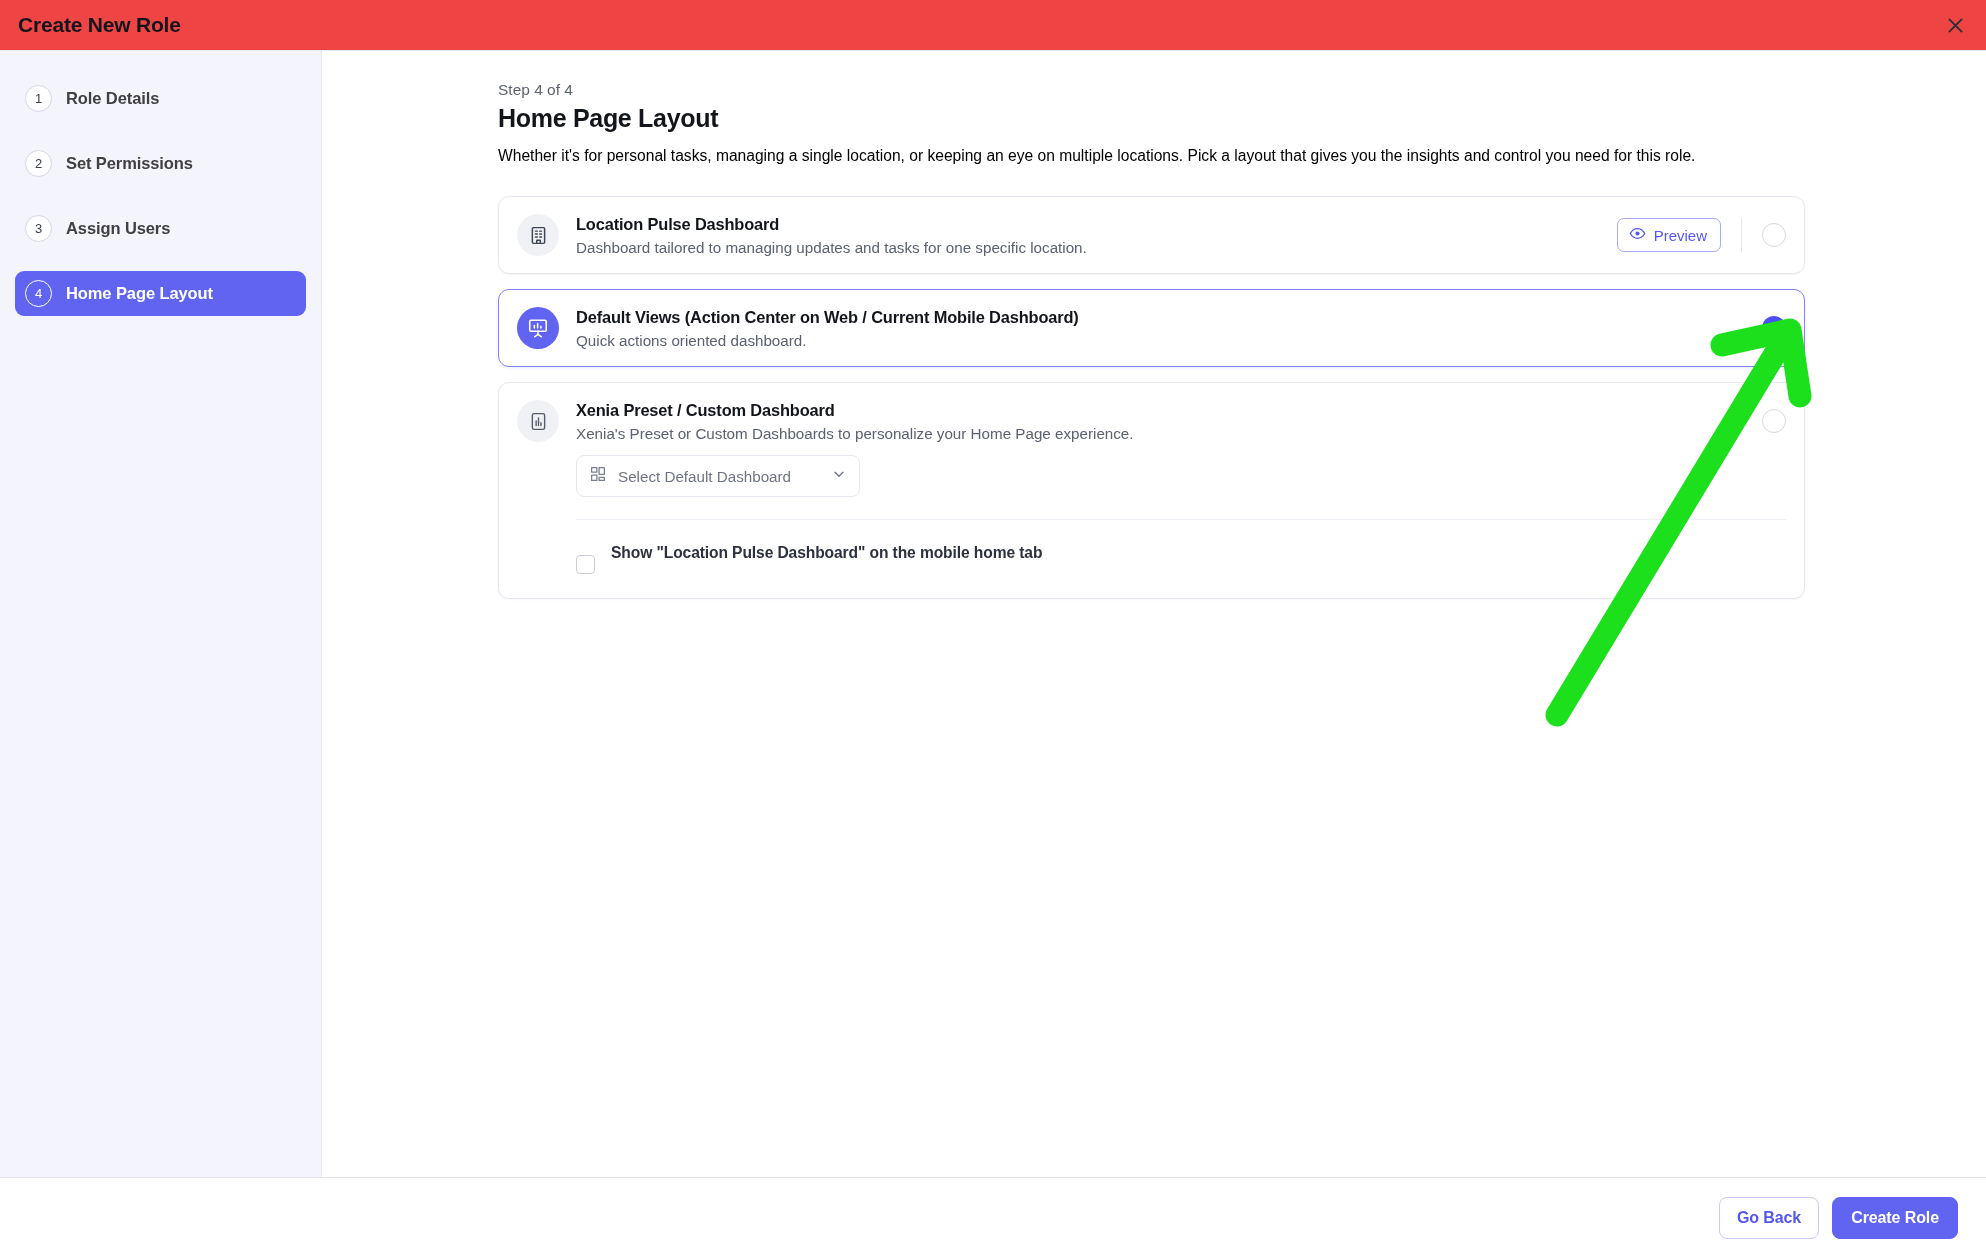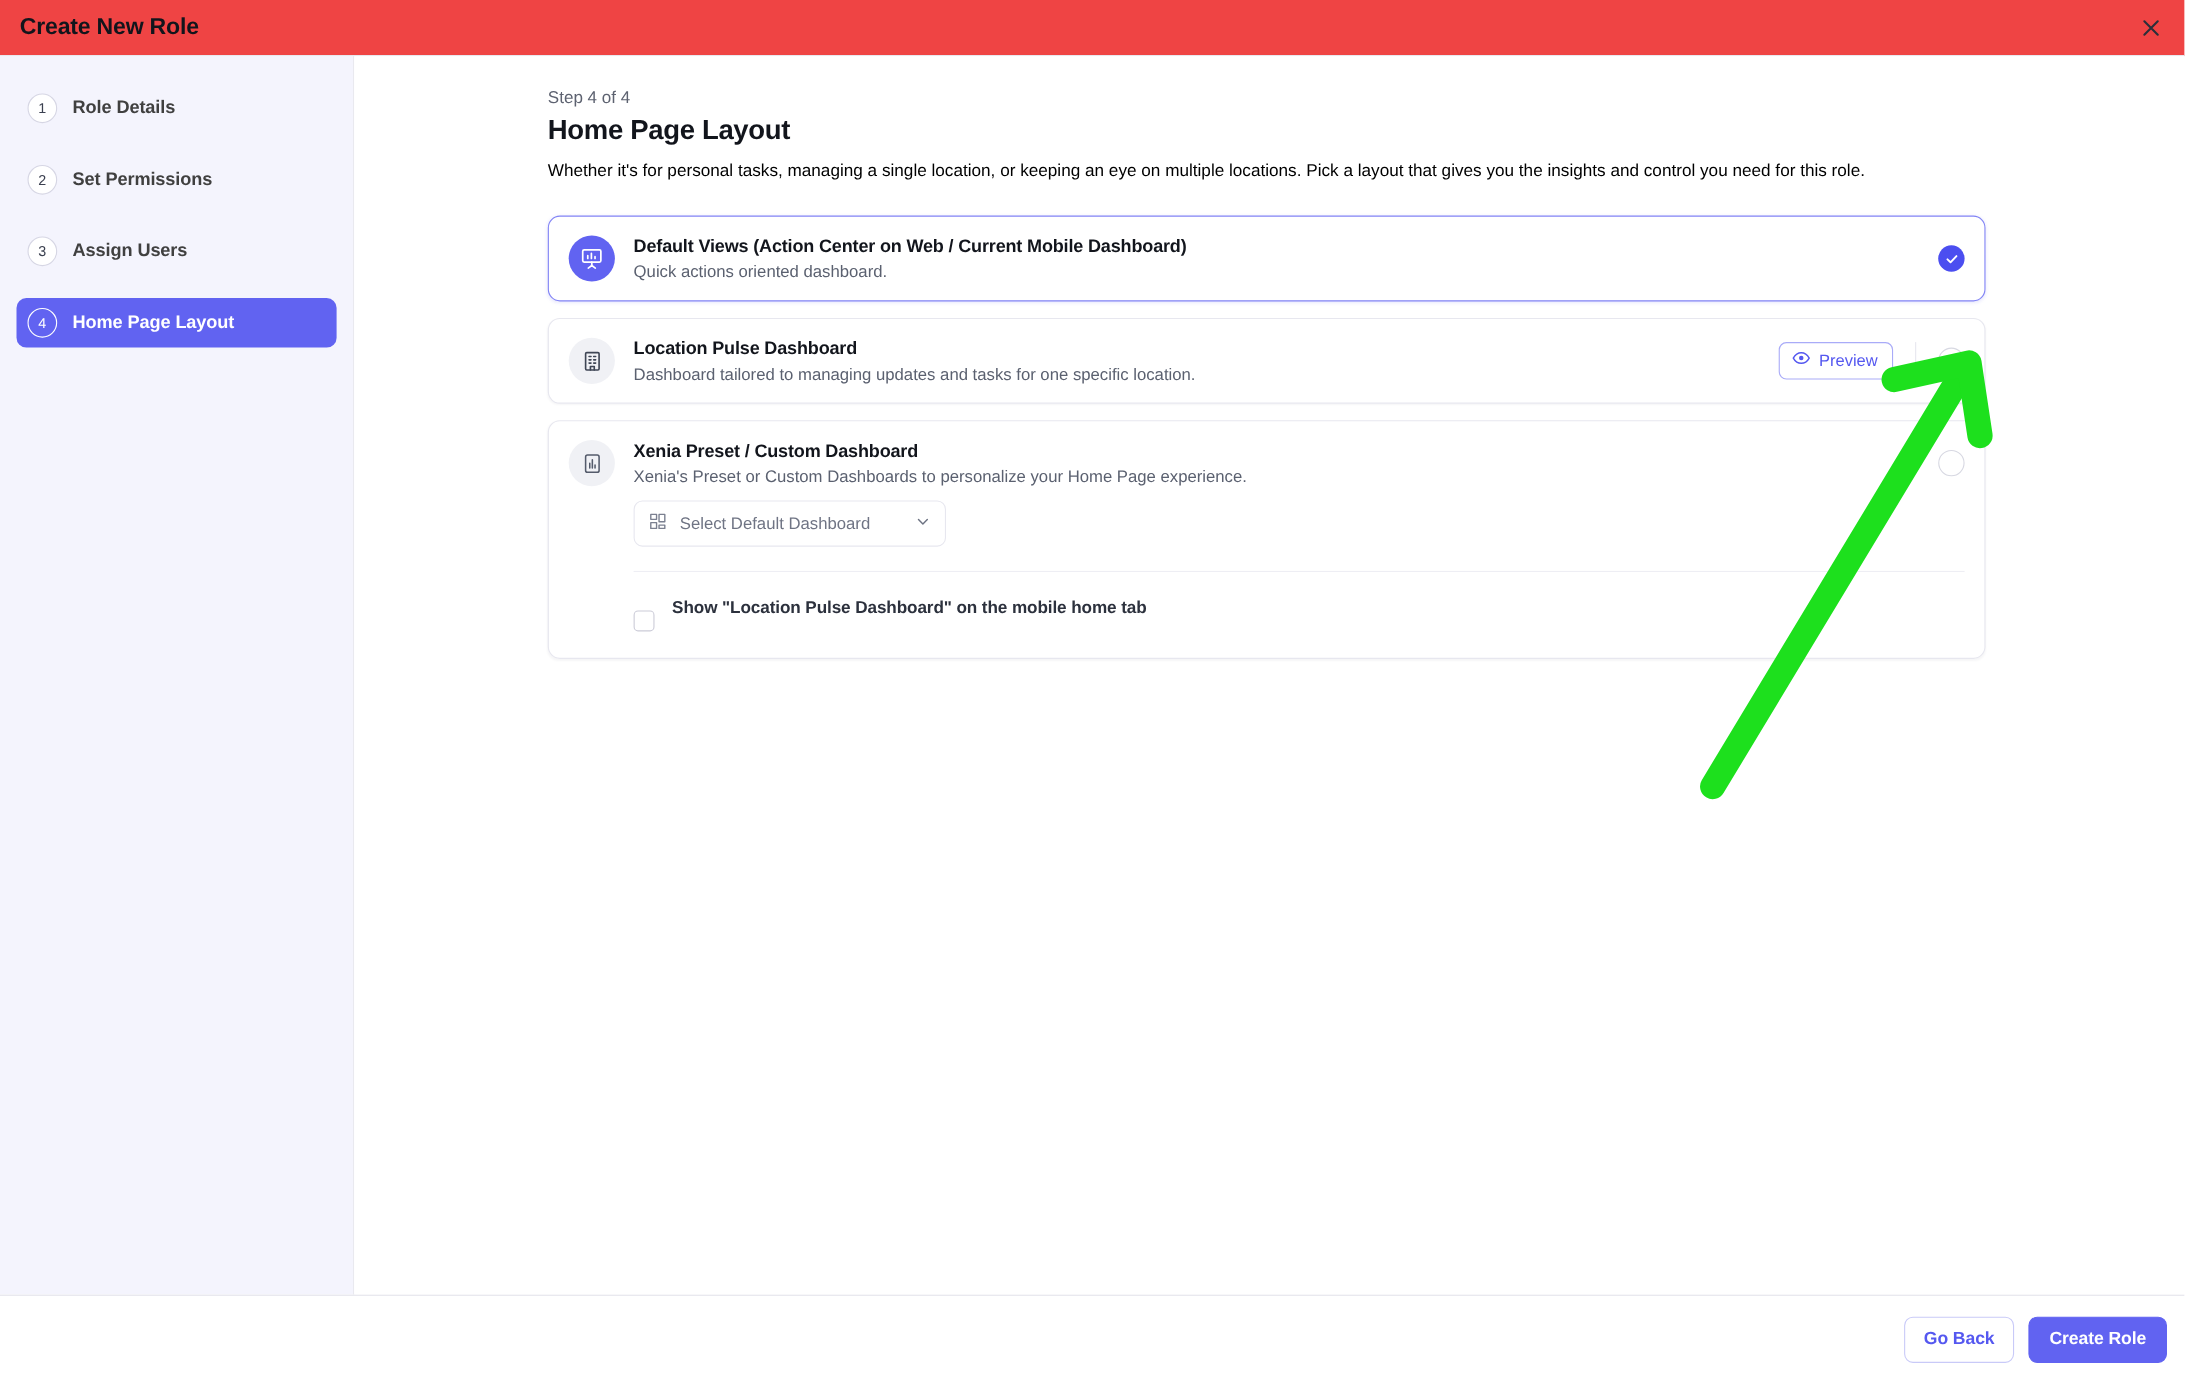--- a/index.html
+++ b/index.html
@@ -257,21 +257,21 @@
   
   .footer {
     position: absolute;
     left: 0; top: 1177px;
     width: 1986px; height: 78px;
     background: #ffffff;
     border-top: 1px solid #e4e4ec;
   }
   .footer-btns {
     position: absolute;
-    right: 16px; top: 19px;
+    right: 28px; top: 19px;
     display: flex; gap: 13px;
   }
   .btn {
     height: 42px;
     border-radius: 8px;
     display: flex; align-items: center; justify-content: center;
     font-size: 16px;
     font-weight: bold;
     cursor: pointer;
     letter-spacing: -0.1px;
@@ -334,44 +334,20 @@
       <span class="slabel">Home Page Layout</span>
     </div>
   </div>
 
   <div class="main">
     <div class="step-label">Step 4 of 4</div>
     <div class="page-title">Home Page Layout</div>
     <div class="page-desc">Whether it's for personal tasks, managing a single location, or keeping an eye on multiple locations. Pick a layout that gives you the insights and control you need for this role.</div>
 
     <div class="cards">
-
-      <div class="card selected">
-        <div class="card-row">
-          <div class="card-ico accent">
-            <svg width="22" height="22" viewBox="0 0 24 24" fill="none" stroke="#ffffff" stroke-width="1.7" stroke-linecap="round" stroke-linejoin="round">
-              <rect x="3" y="3.5" width="18" height="12" rx="1.4"></rect>
-              <path d="M12 15.5 V19"></path>
-              <path d="M8.5 21.5 L12 19 L15.5 21.5"></path>
-              <path d="M8 12 V9.2 M11.6 12 V7 M15.2 12 V10.2"></path>
-            </svg>
-          </div>
-          <div class="card-text">
-            <div class="card-title">Default Views (Action Center on Web / Current Mobile Dashboard)</div>
-            <div class="card-sub">Quick actions oriented dashboard.</div>
-          </div>
-          <div class="card-right">
-            <div class="radio on">
-              <svg width="13" height="13" viewBox="0 0 14 14" fill="none" stroke="#ffffff" stroke-width="1.9" stroke-linecap="round" stroke-linejoin="round">
-                <path d="M2.6 7.3 L5.6 10.2 L11.4 4.1"></path>
-              </svg>
-            </div>
-          </div>
-        </div>
-      </div>
 
       <div class="card">
         <div class="card-row">
           <div class="card-ico muted">
             <svg width="21" height="21" viewBox="0 0 24 24" fill="none" stroke="#3f4655" stroke-width="1.7" stroke-linecap="round" stroke-linejoin="round">
               <rect x="5" y="3" width="14" height="18" rx="1.2"></rect>
               <path d="M8.6 7 h2 M13.4 7 h2 M8.6 10.4 h2 M13.4 10.4 h2 M8.6 13.8 h2 M13.4 13.8 h2"></path>
               <path d="M10 21 v-3.6 h4 V21"></path>
             </svg>
           </div>
@@ -384,20 +360,44 @@
               <span>
                 <svg width="17" height="17" viewBox="0 0 24 24" fill="none" stroke="#5558f0" stroke-width="1.9" stroke-linecap="round" stroke-linejoin="round">
                   <path d="M1.8 12 S5.6 5.2 12 5.2 S22.2 12 22.2 12 S18.4 18.8 12 18.8 S1.8 12 1.8 12 Z"></path>
                   <circle cx="12" cy="12" r="2.9" fill="#5558f0" stroke="none"></circle>
                 </svg>
               </span>
               <span class="plabel">Preview</span>
             </div>
             <div class="divider-v"></div>
             <div class="radio"></div>
+          </div>
+        </div>
+      </div>
+
+      <div class="card selected">
+        <div class="card-row">
+          <div class="card-ico accent">
+            <svg width="22" height="22" viewBox="0 0 24 24" fill="none" stroke="#ffffff" stroke-width="1.7" stroke-linecap="round" stroke-linejoin="round">
+              <rect x="3" y="3.5" width="18" height="12" rx="1.4"></rect>
+              <path d="M12 15.5 V19"></path>
+              <path d="M8.5 21.5 L12 19 L15.5 21.5"></path>
+              <path d="M8 12 V9.2 M11.6 12 V7 M15.2 12 V10.2"></path>
+            </svg>
+          </div>
+          <div class="card-text">
+            <div class="card-title">Default Views (Action Center on Web / Current Mobile Dashboard)</div>
+            <div class="card-sub">Quick actions oriented dashboard.</div>
+          </div>
+          <div class="card-right">
+            <div class="radio on">
+              <svg width="13" height="13" viewBox="0 0 14 14" fill="none" stroke="#ffffff" stroke-width="1.9" stroke-linecap="round" stroke-linejoin="round">
+                <path d="M2.6 7.3 L5.6 10.2 L11.4 4.1"></path>
+              </svg>
+            </div>
           </div>
         </div>
       </div>
 
       <div class="card">
         <div class="card-row">
           <div class="card-ico muted">
             <svg width="21" height="21" viewBox="0 0 24 24" fill="none" stroke="#545b6b" stroke-width="1.6" stroke-linecap="round" stroke-linejoin="round">
               <rect x="5" y="3" width="14" height="18" rx="2"></rect>
               <path d="M9.3 16.5 V11.5 M12 16.5 V8 M14.8 16.5 V13.4"></path>

